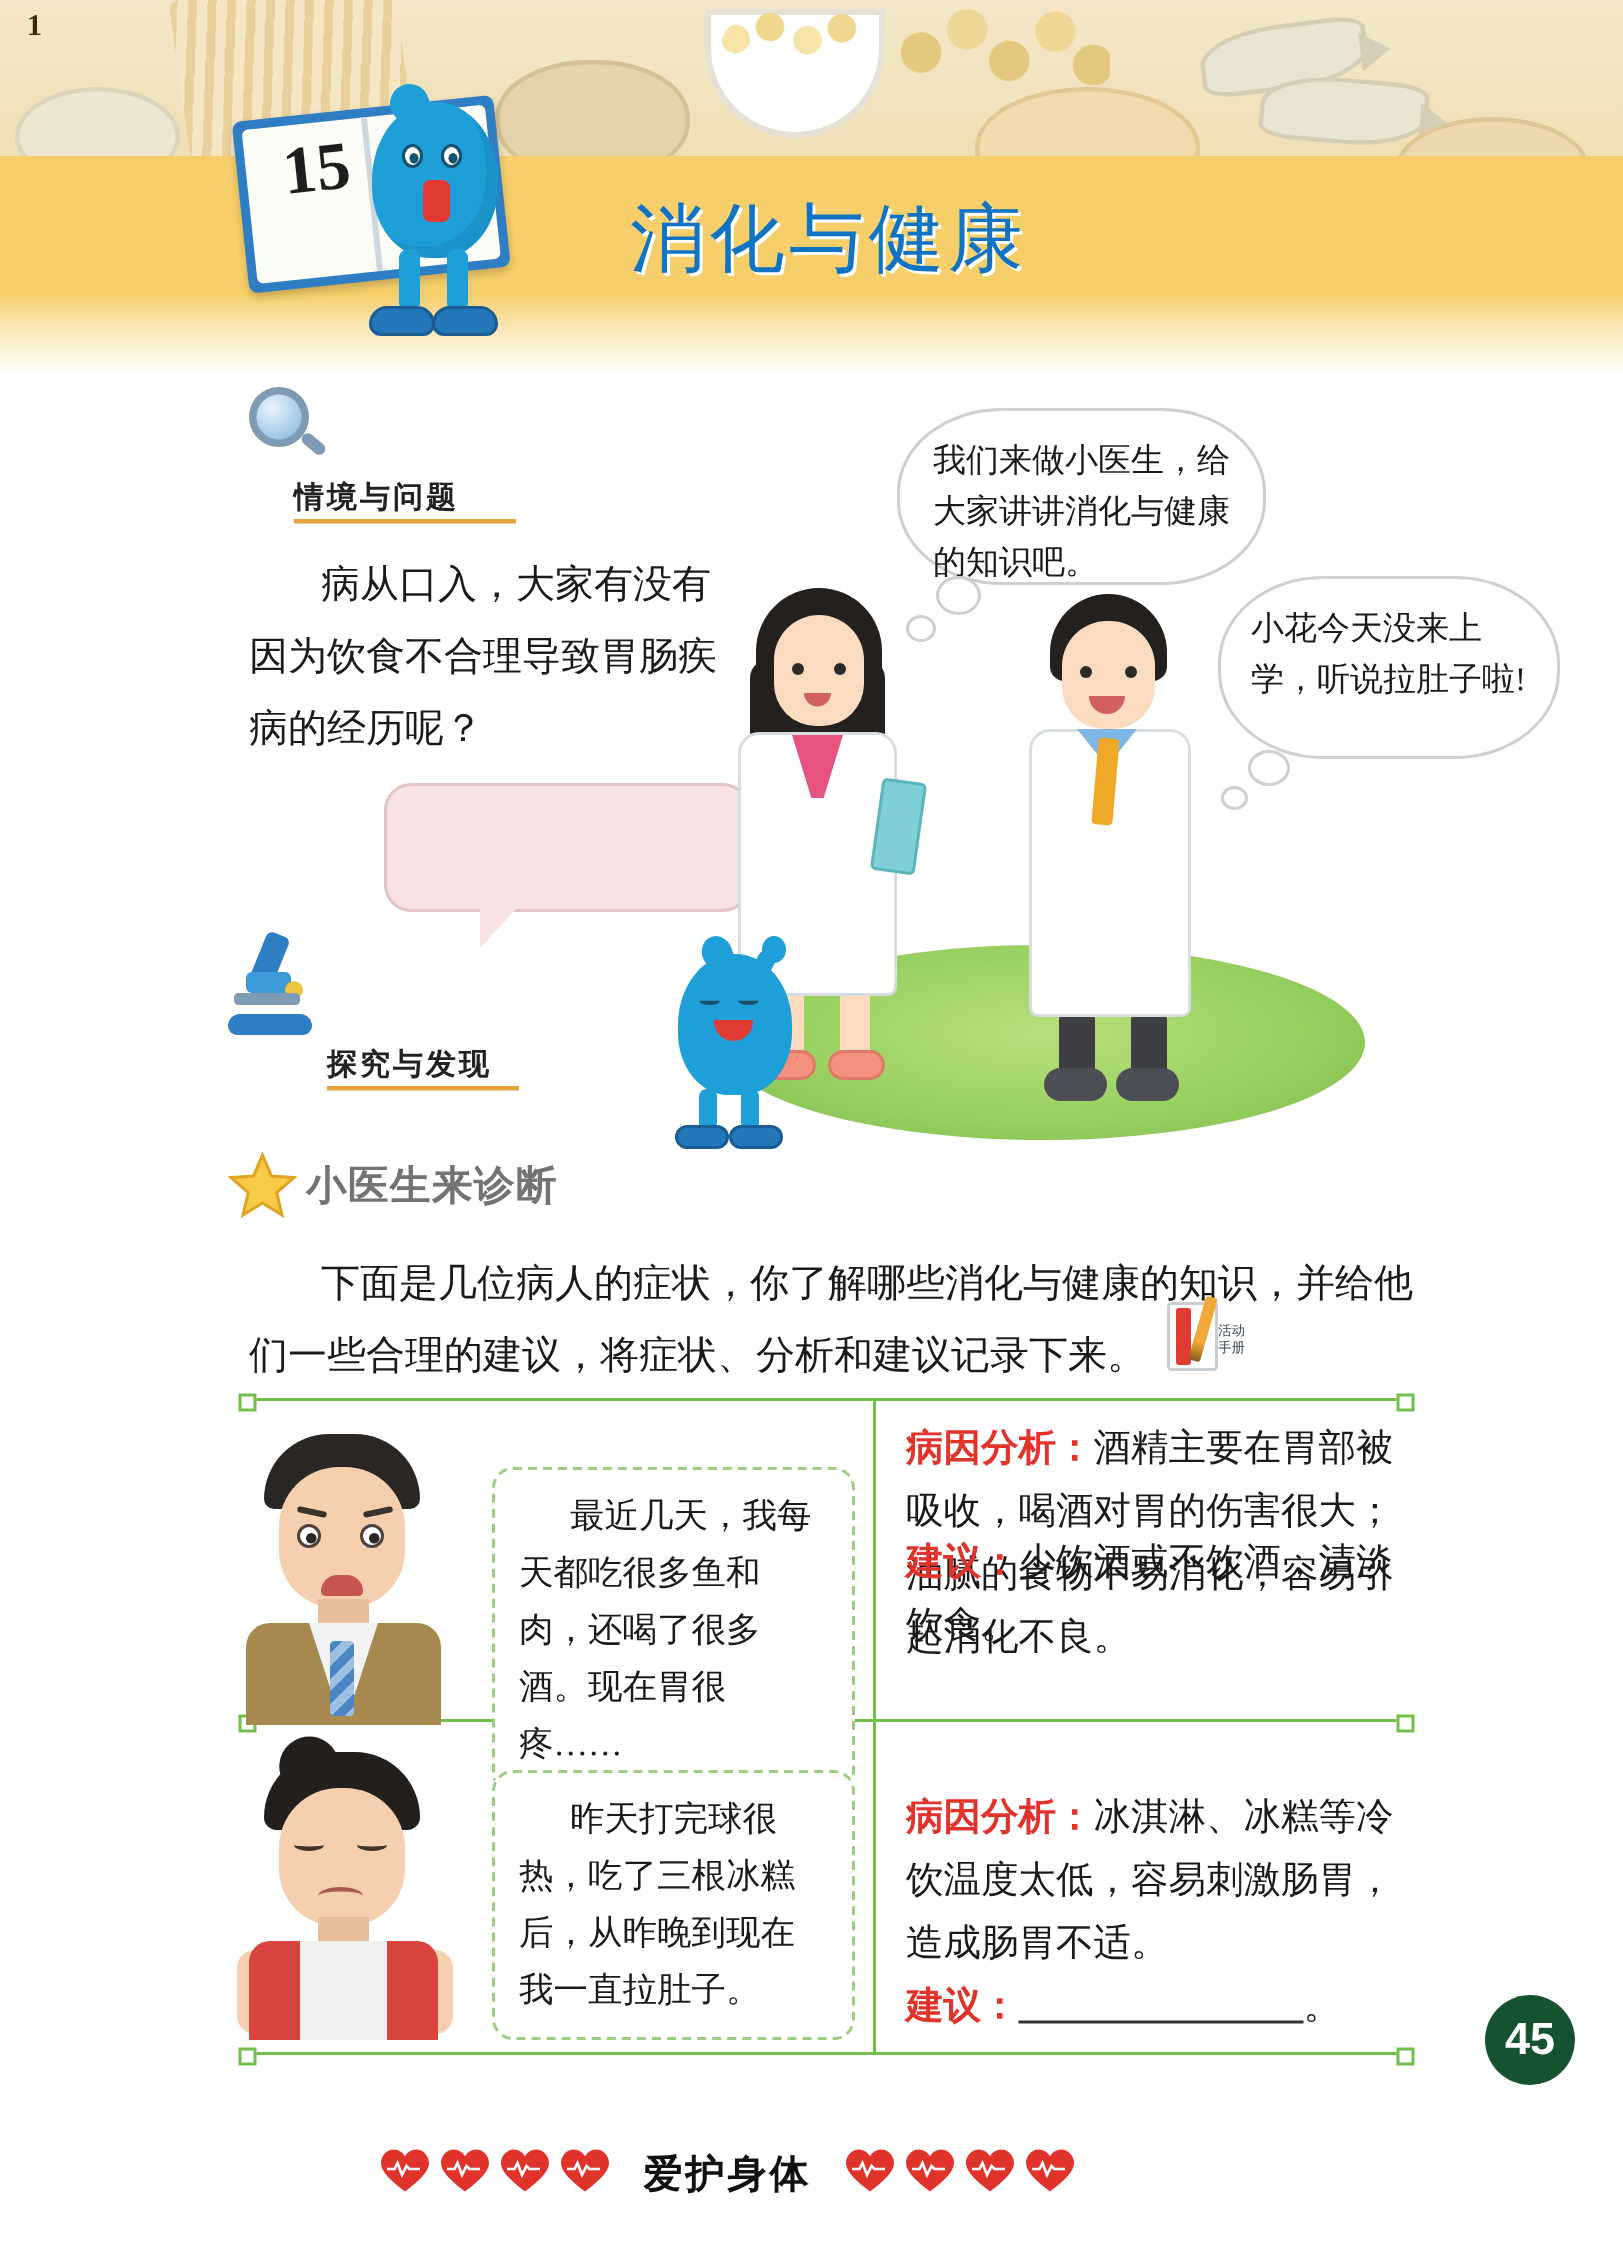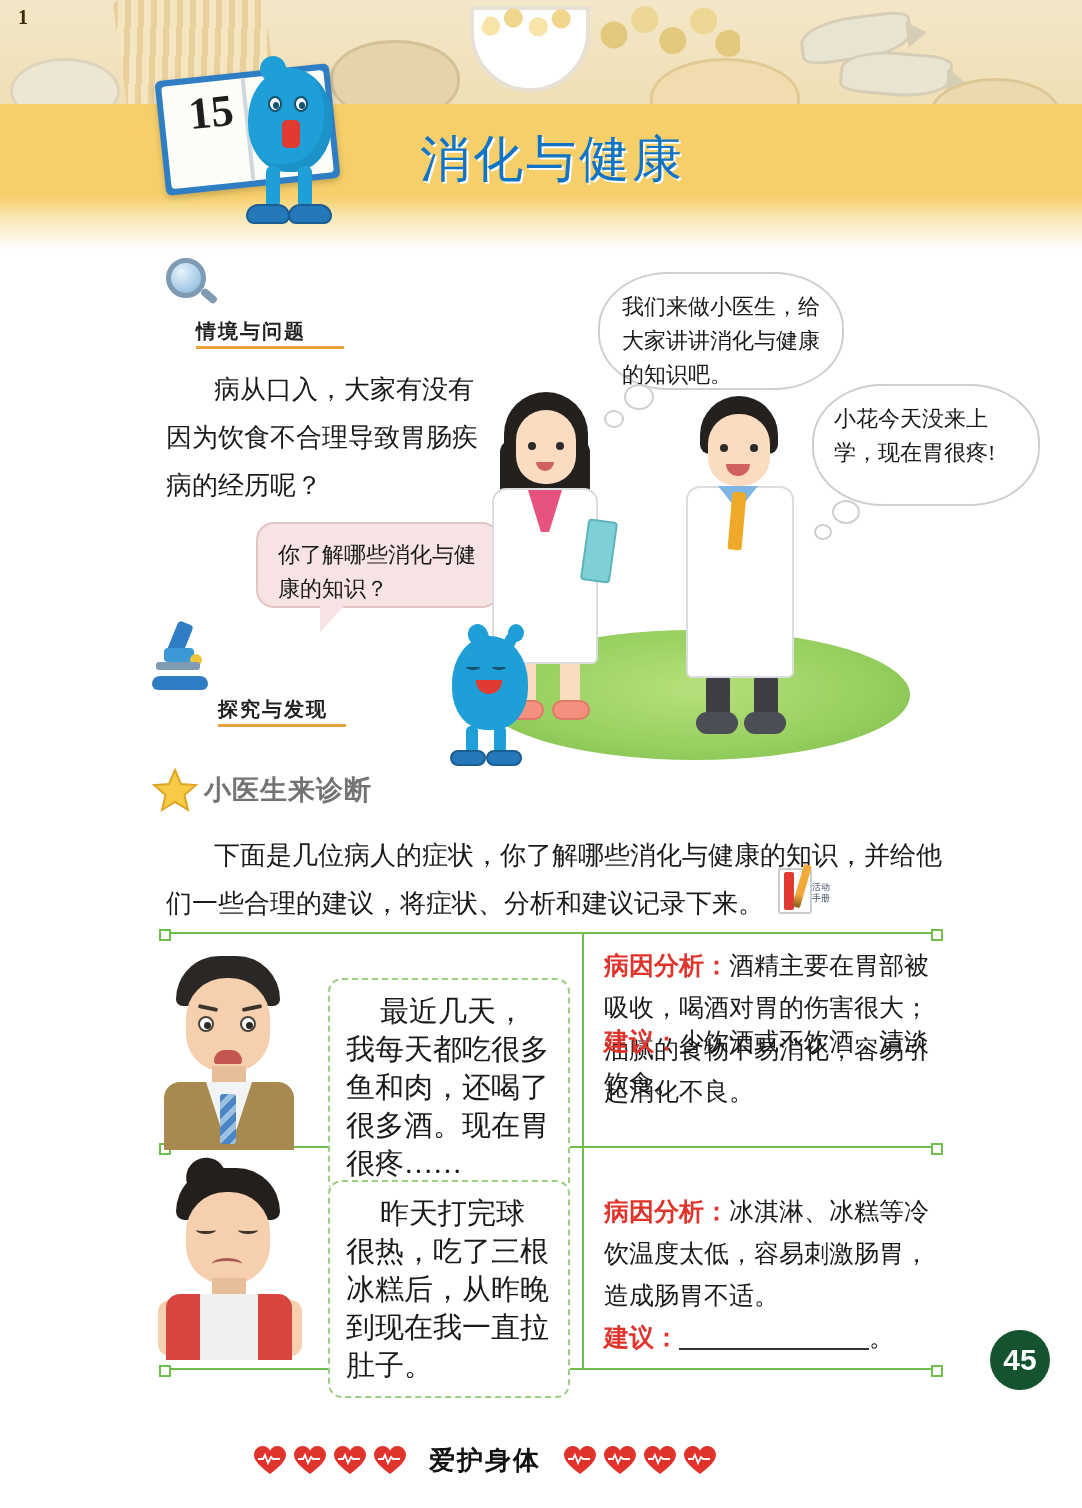--- a/index.html
+++ b/index.html
@@ -539,21 +539,21 @@
     width: 0; border-left: 2px solid #6fbf4a;
     left: 422px;
   }
 
   .patient-bubble {
     position: absolute;
     background: #fff;
     border: 2px dashed #9ccd82;
     border-radius: 14px;
     font-family: "Liberation Serif", serif;
-    font-size: 29px; line-height: 38px;
+    font-size: 23px; line-height: 38px;
     color: #1a1a1a;
     padding: 12px 16px;
     text-indent: 34px;
   }
 
   .analysis {
     position: absolute;
     font-family: "Liberation Serif", serif;
     font-size: 25px; line-height: 42px; color: #1a1a1a;
   }
@@ -671,21 +671,21 @@
     color: #fff;
     font-family: "Liberation Sans", sans-serif;
     font-size: 30px; font-weight: bold;
     display: flex; align-items: center; justify-content: center;
   }
 
   
   .footer {
     position: absolute; left: 0; top: 1432px;
     width: 970px; height: 56px;
-    display: flex; align-items: center; justify-content: center;
+    display: flex; justify-content: center;
     gap: 6px;
   }
   .footer-text {
     font-family: "Liberation Sans", sans-serif;
     font-size: 26px; font-weight: bold; color: #111;
     letter-spacing: 2px;
     margin: 0 16px;
   }
   .heart {
     position: relative; width: 34px; height: 30px;
@@ -738,23 +738,22 @@
 </div>
 <div class="sec-head" id="sec1">
   <span>情境与问题</span>
   <span class="underline"></span>
 </div>
 <div class="para" id="situation-text">病从口入，大家有没有因为饮食不合理导致胃肠疾病的经历呢？</div>
 
 <div class="grass"></div>
 
 <div class="bubble cloud" id="bubble-doctors">我们来做小医生，给大家讲讲消化与健康的知识吧。</div>
-<div class="bubble cloud" id="bubble-xiaohua">小花今天没来上学，现在胃很疼!</div>
+<div class="bubble cloud" id="bubble-xiaohua">小花今天没来上学，听说拉肚子啦!</div>
 <div class="bubble" id="bubble-mascot">
-  <span>你了解哪些消化与健康的知识？</span>
   <span class="tail"></span>
 </div>
 
 <div class="girl-hair-long-l"></div>
 <div class="girl-hair-long-r"></div>
 <div class="girl-hair"></div>
 <div class="girl-face"></div>
 <div class="girl-eye l"></div>
 <div class="girl-eye r"></div>
 <div class="girl-mouth"></div>

